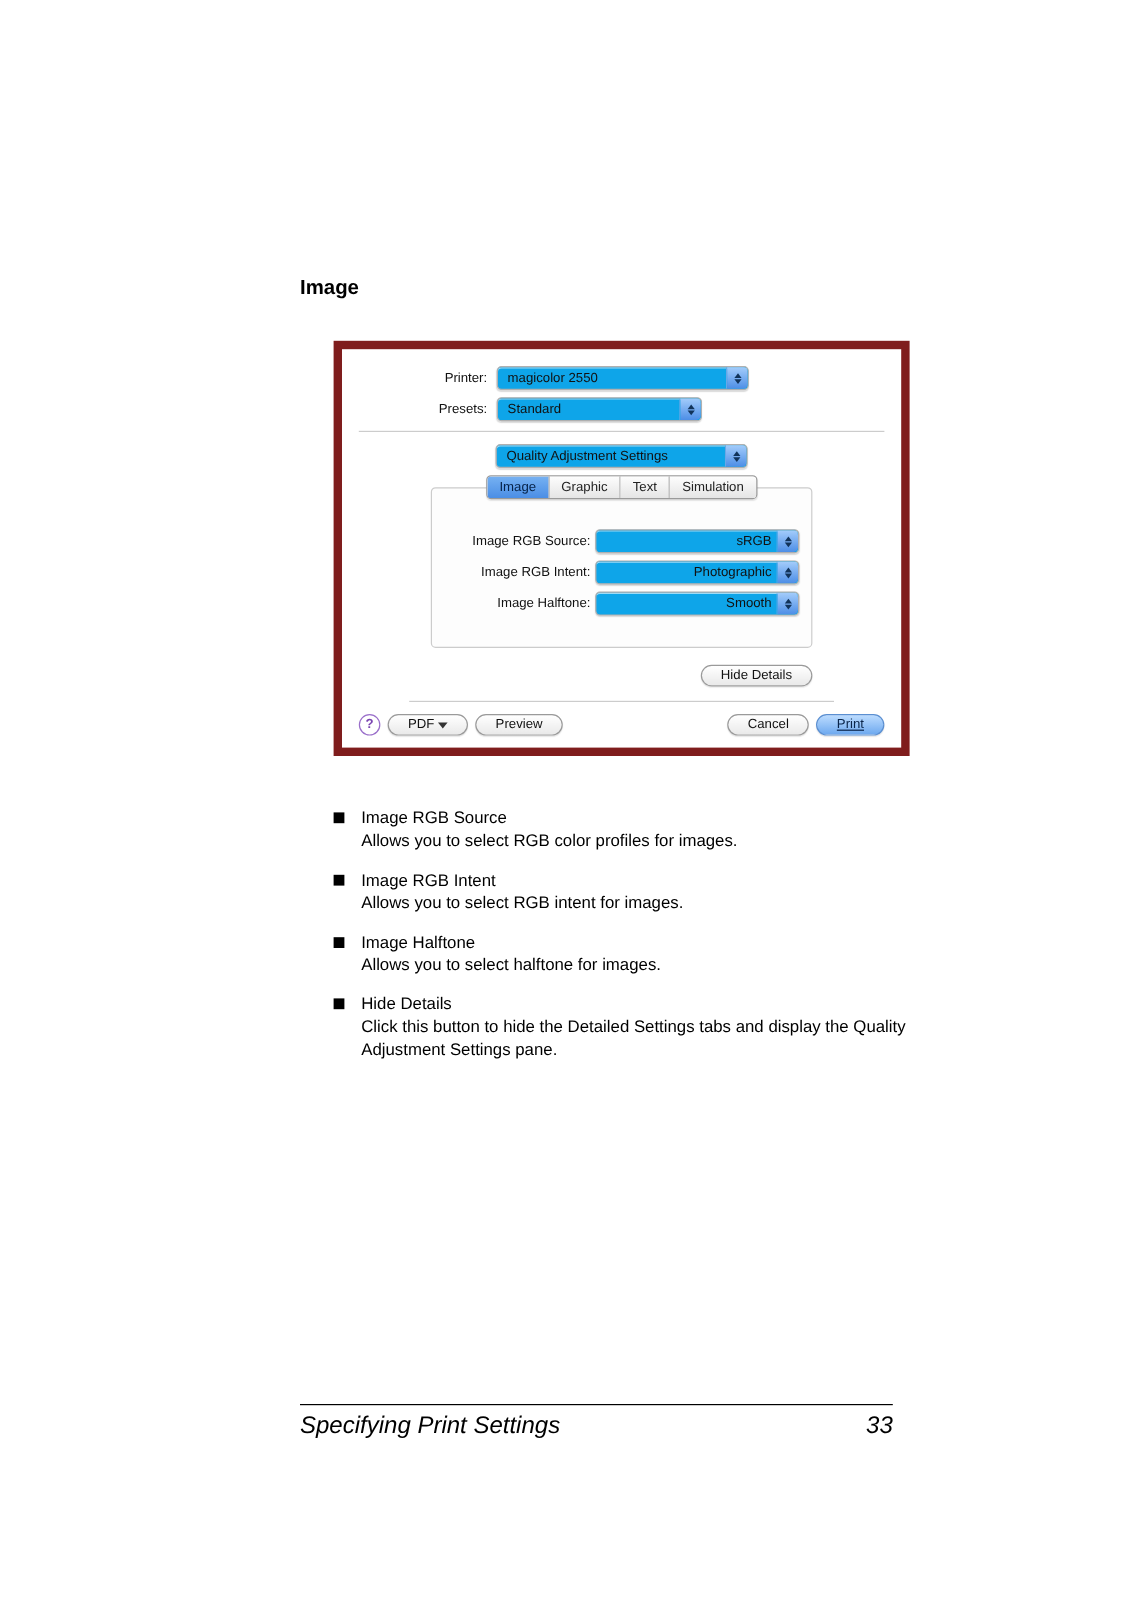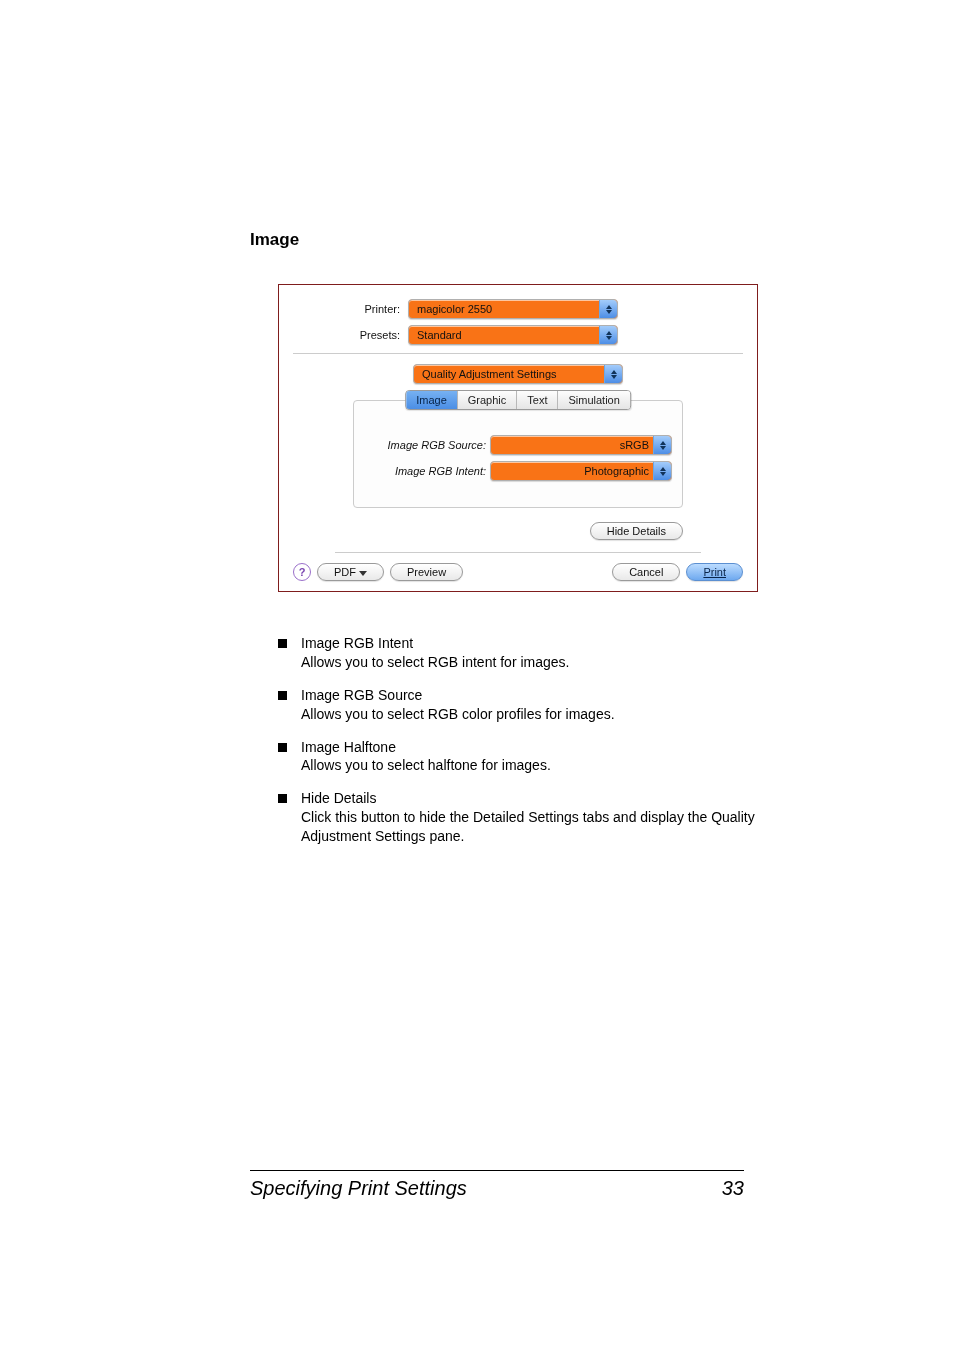--- a/index.html
+++ b/index.html
@@ -11,21 +11,21 @@
     color: #000;
     position: relative;
     padding: 230px 210px 0 250px;
   }
   .section-title {
     font-size: 17px;
     font-weight: bold;
     margin-bottom: 34px;
   }
   .dialog {
-    border: 1px solid #7f1d1d;
+    border: 7px solid #7f1d1d;
     width: 480px;
     margin-left: 28px;
     padding: 14px 14px 10px 14px;
     font-size: 11px;
     color: #111;
     background: #fff;
   }
   .row {
     display: flex;
     align-items: center;
@@ -36,21 +36,21 @@
     text-align: right;
     padding-right: 8px;
   }
   .combo {
     position: relative;
     display: flex;
     align-items: center;
     height: 20px;
     border: 1px solid #b0b0b0;
     border-radius: 4px;
-    background: #f97316;
+    background: #0ea5e9;
     box-shadow: inset 0 1px 0 rgba(255,255,255,0.6), 0 1px 1px rgba(0,0,0,0.15);
   }
   .combo .val {
     padding: 0 22px 0 8px;
     line-height: 18px;
     white-space: nowrap;
   }
   .combo .cap {
     position: absolute;
     right: 0;
@@ -121,21 +121,20 @@
   }
   .field-row {
     display: flex;
     align-items: center;
     margin: 6px 0;
   }
   .field-row .flbl {
     width: 126px;
     text-align: right;
     padding-right: 4px;
-    font-style: italic;
   }
   .field-row .combo { flex: 1; justify-content: flex-end; }
 
   .hide-row {
     display: flex;
     justify-content: flex-end;
     padding: 6px 60px 4px 0;
   }
   .oval-btn {
     border: 1px solid #9a9a9a;
@@ -222,21 +221,21 @@
       <span class="val">magicolor 2550</span>
       <span class="cap">
           <span class="arr-up"></span>
           <span class="arr-dn"></span>
         </span>
     </div>
   </div>
 
   <div class="row">
     <div class="lbl">Presets:</div>
-    <div class="combo" style="width:210px">
+    <div class="combo" style="width:171px">
       <span class="val">Standard</span>
       <span class="cap">
           <span class="arr-up"></span>
           <span class="arr-dn"></span>
         </span>
     </div>
   </div>
 
   <div class="sep"></div>
 
@@ -273,20 +272,30 @@
       <div class="flbl">Image RGB Intent:</div>
       <div class="combo">
         <span class="val">Photographic</span>
         <span class="cap">
             <span class="arr-up"></span>
             <span class="arr-dn"></span>
           </span>
       </div>
     </div>
 
+    <div class="field-row">
+      <div class="flbl">Image Halftone:</div>
+      <div class="combo">
+        <span class="val">Smooth</span>
+        <span class="cap">
+            <span class="arr-up"></span>
+            <span class="arr-dn"></span>
+          </span>
+      </div>
+    </div>
   </div>
 
   <div class="hide-row">
     <div class="oval-btn">Hide Details</div>
   </div>
 
   <div class="sep short"></div>
 
   <div class="footer">
     <div class="help">?</div>
@@ -295,37 +304,37 @@
     </div>
     <div class="oval-btn">Preview</div>
     <div class="spacer"></div>
     <div class="oval-btn">Cancel</div>
     <div class="oval-btn primary">Print</div>
   </div>
 
 </div>
 
 <div class="bullets">
+  <div class="item">
+    <div class="sq"></div>
+    <div class="btext">
+      <span class="bhead">Image RGB Source</span>
+      <span>Allows you to select RGB color profiles for images.</span>
+    </div>
+  </div>
   <div class="item">
     <div class="sq"></div>
     <div class="btext">
       <span class="bhead">Image RGB Intent</span>
       <span>Allows you to select RGB intent for images.</span>
     </div>
   </div>
   <div class="item">
     <div class="sq"></div>
     <div class="btext">
-      <span class="bhead">Image RGB Source</span>
-      <span>Allows you to select RGB color profiles for images.</span>
-    </div>
-  </div>
-  <div class="item">
-    <div class="sq"></div>
-    <div class="btext">
       <span class="bhead">Image Halftone</span>
       <span>Allows you to select halftone for images.</span>
     </div>
   </div>
   <div class="item">
     <div class="sq"></div>
     <div class="btext">
       <span class="bhead">Hide Details</span>
       <span>Click this button to hide the Detailed Settings tabs and display the Quality Adjustment Settings pane.</span>
     </div>

